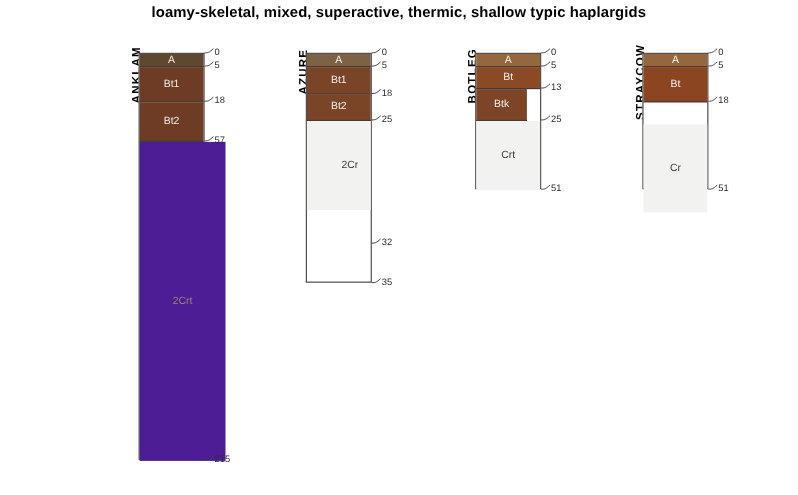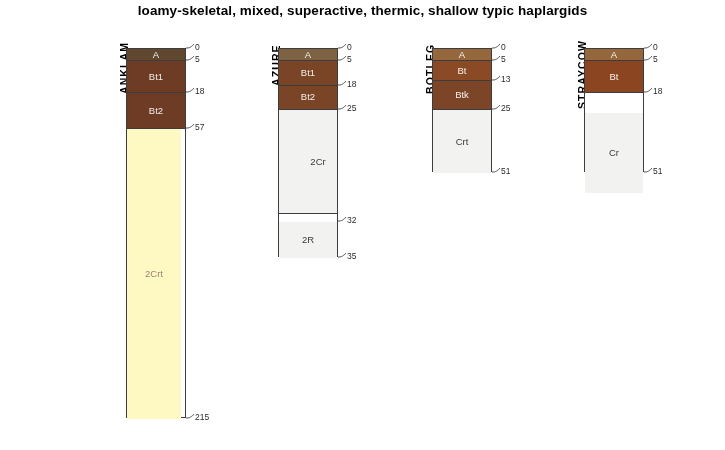--- a/index.html
+++ b/index.html
@@ -94,21 +94,21 @@
       <div class="horizon-stack" style="left: 126px; top: 48px; width: 60px; height: 370.12px;">
         <div class="horizon" style="top: 0px; height: 12.175px; width: 58px; background: rgb(96, 72, 48);">
           <span class="horizon-name" style="color: rgb(240, 236, 230);">A</span>
         </div>
         <div class="horizon" style="top: 12.175px; height: 31.655px; width: 58px; background: rgb(110, 59, 36);">
           <span class="horizon-name" style="color: rgb(240, 236, 230);">Bt1</span>
         </div>
         <div class="horizon" style="top: 43.83px; height: 36.525px; width: 58px; background: rgb(110, 59, 36);">
           <span class="horizon-name" style="color: rgb(240, 236, 230);">Bt2</span>
         </div>
-        <div class="horizon" style="top: 80.355px; height: 289.765px; width: 54px; background: #fef9c3; border-bottom: none;">
+        <div class="horizon" style="top: 80.355px; height: 289.765px; width: 78px; background: #4c1d95; border-bottom: none;">
           <span class="horizon-name" style="color: rgb(157, 130, 117);">2Crt</span>
         </div>
       </div>
       <div class="depth-tick" style="left: 186px; top: 48px;">
         <svg width="10" height="10" viewBox="0 0 10 10" style="top: -5px;">
           <path d="M0,5 C3,5 4,5 8,1.2" stroke="#3d3d3d" stroke-width="0.9" fill="none"></path>
         </svg>
         <span class="depth-value">0</span>
       </div>
       <div class="depth-tick" style="left: 186px; top: 60.175px;">
@@ -139,25 +139,22 @@
       <div class="horizon-stack" style="left: 278px; top: 48px; width: 60px; height: 209.41px;">
         <div class="horizon" style="top: 0px; height: 12.175px; width: 58px; background: rgb(125, 99, 67);">
           <span class="horizon-name" style="color: rgb(242, 239, 233);">A</span>
         </div>
         <div class="horizon" style="top: 12.175px; height: 24.35px; width: 58px; background: rgb(122, 69, 38);">
           <span class="horizon-name" style="color: rgb(242, 239, 233);">Bt1</span>
         </div>
         <div class="horizon" style="top: 36.525px; height: 24.35px; width: 58px; background: rgb(122, 69, 38);">
           <span class="horizon-name" style="color: rgb(242, 239, 233);">Bt2</span>
         </div>
-        <div class="horizon" style="top: 60.875px; height: 104px; width: 58px; background: rgb(242, 242, 240); padding-left: 20px;">
+        <div class="horizon" style="top: 60.875px; height: 81px; width: 58px; background: rgb(242, 242, 240); padding-left: 20px;">
           <span class="horizon-name" style="color: rgb(58, 58, 58);">2Cr</span>
-        </div>
-        <div class="horizon" style="top: 172.885px; height: 36.525px; width: 58px; background: rgb(242, 242, 240); border-bottom: none;">
-          <span class="horizon-name" style="color: rgb(58, 58, 58);">2R</span>
         </div>
       </div>
       <div class="depth-tick" style="left: 338px; top: 48px;">
         <svg width="10" height="10" viewBox="0 0 10 10" style="top: -5px;">
           <path d="M0,5 C3,5 4,5 8,1.2" stroke="#3d3d3d" stroke-width="0.9" fill="none"></path>
         </svg>
         <span class="depth-value">0</span>
       </div>
       <div class="depth-tick" style="left: 338px; top: 60.175px;">
         <svg width="10" height="10" viewBox="0 0 10 10" style="top: -5px;">
@@ -190,21 +187,21 @@
         <span class="depth-value">35</span>
       </div>
       <div class="profile-label" style="left: 424px; top: 93.6px;">BOTLEG</div>
       <div class="horizon-stack" style="left: 432px; top: 48px; width: 60px; height: 124.185px;">
         <div class="horizon" style="top: 0px; height: 12.175px; width: 58px; background: rgb(148, 103, 60);">
           <span class="horizon-name" style="color: rgb(245, 242, 236);">A</span>
         </div>
         <div class="horizon" style="top: 12.175px; height: 19.48px; width: 58px; background: rgb(138, 74, 37);">
           <span class="horizon-name" style="color: rgb(245, 242, 236);">Bt</span>
         </div>
-        <div class="horizon" style="top: 31.655px; height: 29.22px; width: 58px; background: rgb(124, 69, 39);">
+        <div class="horizon" style="top: 31.655px; height: 29.22px; width: 46px; background: rgb(124, 69, 39);">
           <span class="horizon-name" style="color: rgb(245, 242, 236);">Btk</span>
         </div>
         <div class="horizon" style="top: 60.875px; height: 63.31px; width: 58px; background: rgb(242, 242, 240); border-bottom: none;">
           <span class="horizon-name" style="color: rgb(58, 58, 58);">Crt</span>
         </div>
       </div>
       <div class="depth-tick" style="left: 492px; top: 48px;">
         <svg width="10" height="10" viewBox="0 0 10 10" style="top: -5px;">
           <path d="M0,5 C3,5 4,5 8,1.2" stroke="#3d3d3d" stroke-width="0.9" fill="none"></path>
         </svg>

